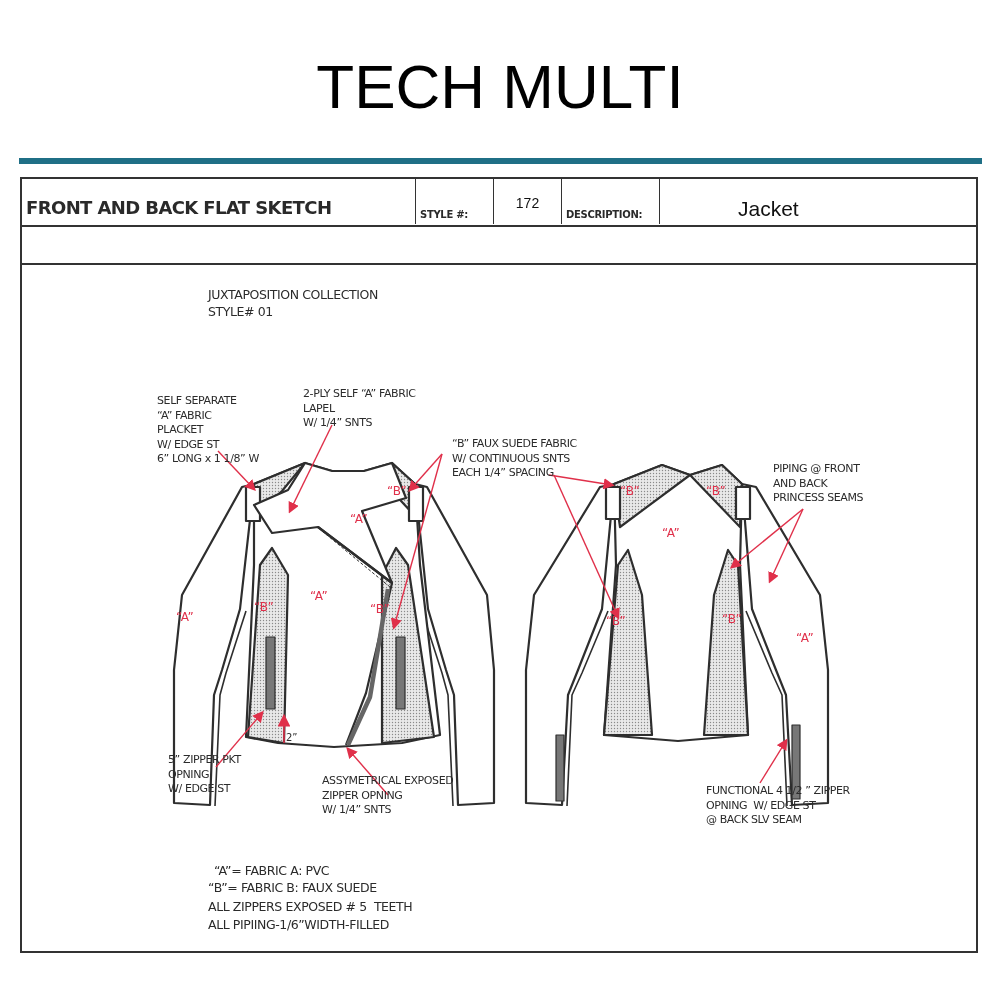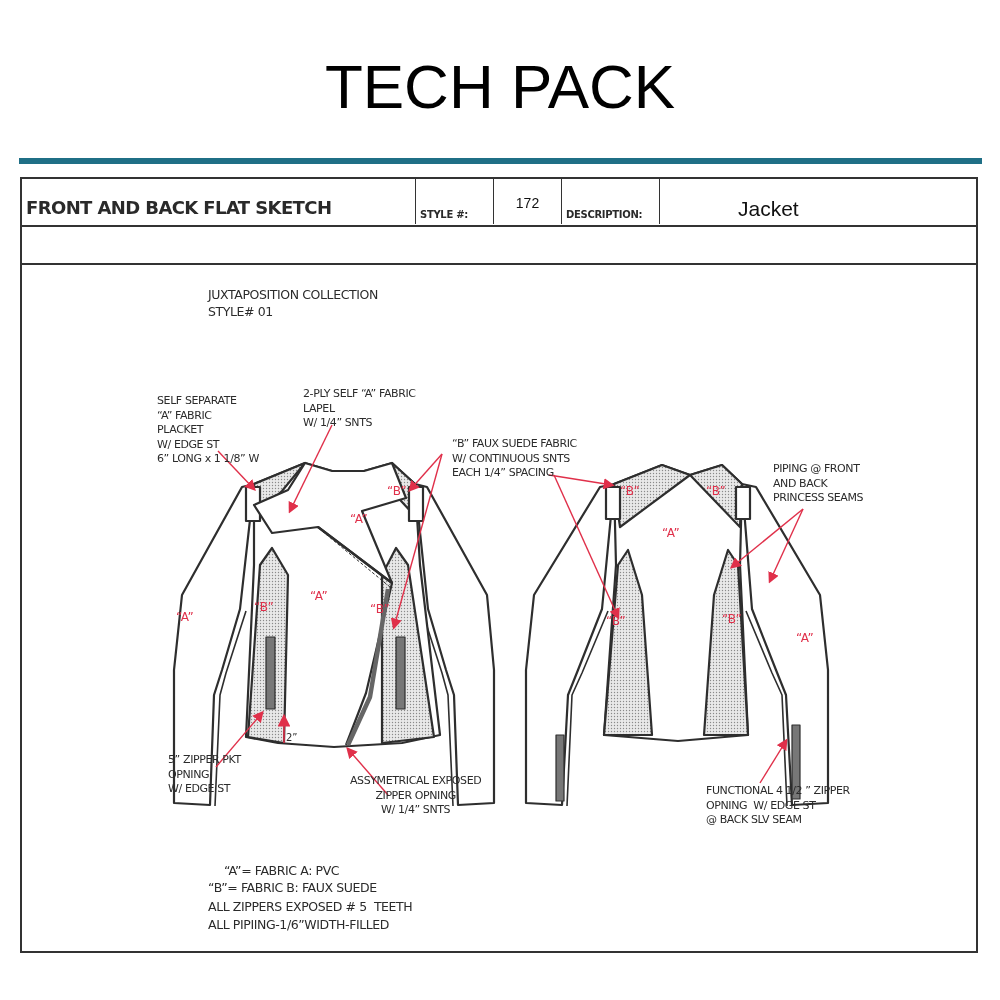--- a/index.html
+++ b/index.html
@@ -20,21 +20,21 @@
   .desc-value { position: absolute; left: 78px; top: 18px; font-size: 21px; color: #111; }
   .blank-row { position: absolute; left: 0; top: 48px; width: 100%; height: 38px; border-bottom: 2.5px solid #333; box-sizing: border-box; }
   .sketch-area { position: absolute; left: 0; top: 86px; width: 100%; height: 686px; }
   .note { position: absolute; font-family: "DejaVu Sans", sans-serif; font-size: 11px; line-height: 14.6px; color: #2b2b2b; letter-spacing: -0.4px; white-space: pre; }
   .note-lg { font-size: 12.5px; line-height: 17px; letter-spacing: -0.4px; margin-left: 36px; }
   .sketch-svg { position: absolute; left: 0; top: 0; }
 </style>
 </head>
 <body>
 
-<div class="page-title">TECH PACK</div>
+<div class="page-title">TECH MULTI</div>
 <div class="accent-bar"></div>
 
 <div class="frame">
   <div class="header-row">
     <div class="cell cell-title">
       <span class="sec-title">FRONT AND BACK FLAT SKETCH</span>
     </div>
     <div class="cell cell-style-label">
       <span class="small-label">STYLE #:</span>
     </div>
@@ -167,25 +167,25 @@
 W/ 1/4” SNTS</div>
     <div class="note" style="left:430px; top:172px;">“B” FAUX SUEDE FABRIC
 W/ CONTINUOUS SNTS
 EACH 1/4” SPACING</div>
     <div class="note" style="left:751px; top:197px;">PIPING @ FRONT
 AND BACK
 PRINCESS SEAMS</div>
     <div class="note" style="left:146px; top:488px;">5” ZIPPER PKT
 OPNING
 W/ EDGE ST</div>
-    <div class="note" style="left:328px; top:509px;text-align:center;">ASSYMETRICAL EXPOSED
+    <div class="note" style="left:300px; top:509px;">ASSYMETRICAL EXPOSED
 ZIPPER OPNING
 W/ 1/4” SNTS</div>
     <div class="note" style="left:684px; top:519px;">FUNCTIONAL 4 1/2 ” ZIPPER
 OPNING  W/ EDGE ST
 @ BACK SLV SEAM</div>
 
-    <div class="note note-lg" style="left:166px; top:597px;">“A”= FABRIC A: PVC</div>
+    <div class="note note-lg" style="left:156px; top:597px;">“A”= FABRIC A: PVC</div>
     <div class="note note-lg" style="left:150px; top:614px;">“B”= FABRIC B: FAUX SUEDE</div>
     <div class="note note-lg" style="left:150px; top:633px;">ALL ZIPPERS EXPOSED # 5  TEETH</div>
     <div class="note note-lg" style="left:150px; top:651px;">ALL PIPIING-1/6”WIDTH-FILLED</div>
   </div>
 </div>
 
 </body></html>

